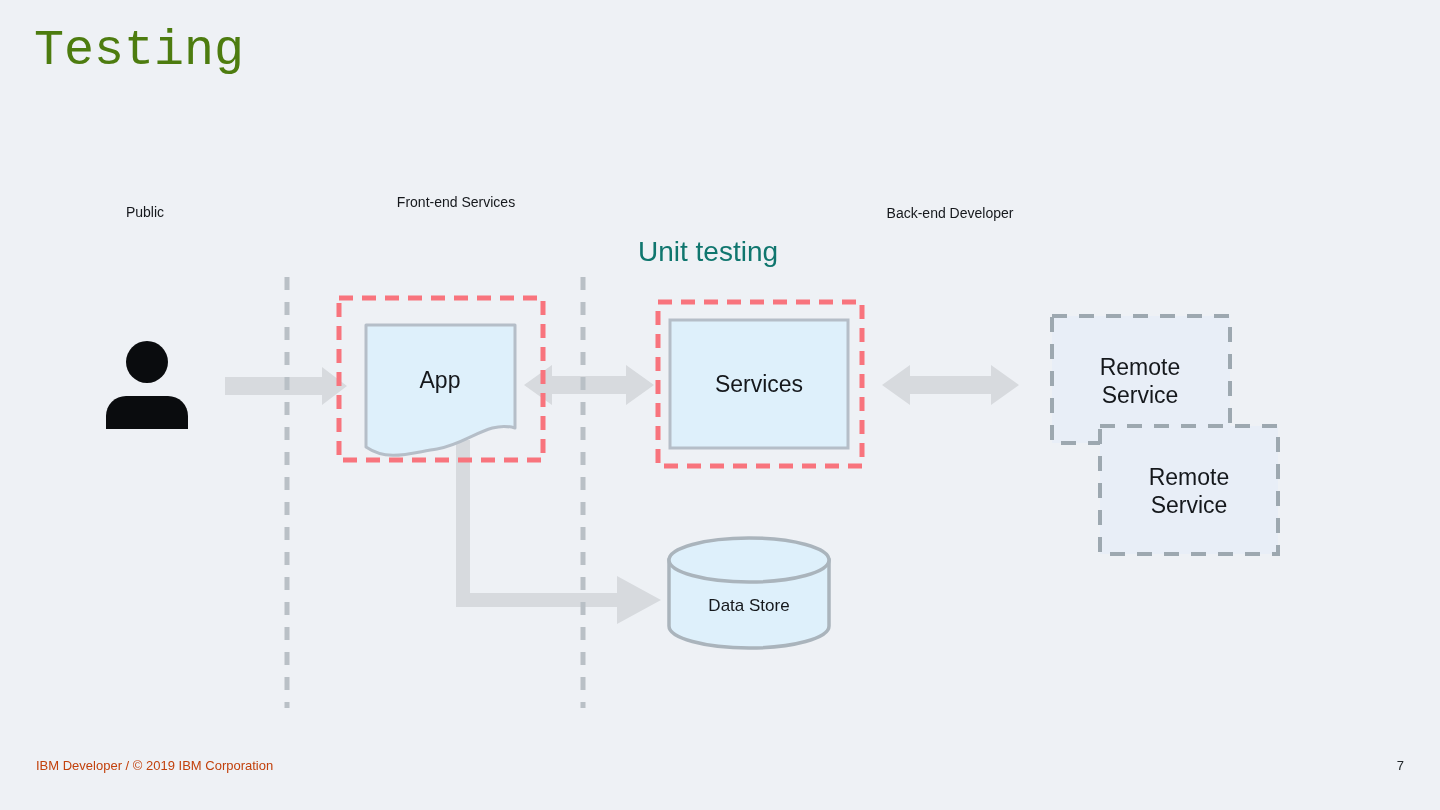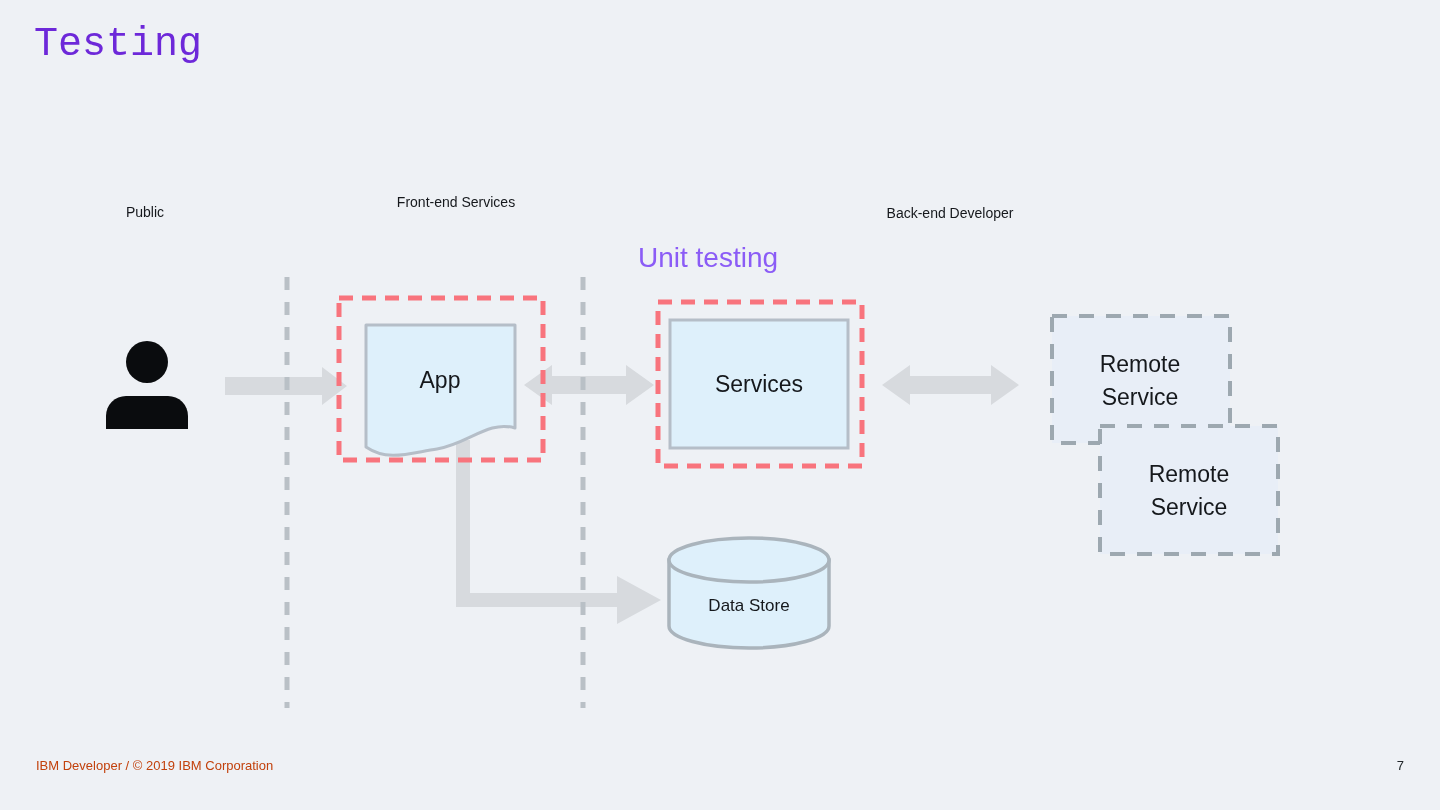--- a/index.html
+++ b/index.html
@@ -7,36 +7,36 @@
     position:relative;
     width:1440px;height:810px;
     background:#eef1f5;
     font-family:"Liberation Sans", sans-serif;
     color:#15181c;
     overflow:hidden;
   }
   .slide-title{
     position:absolute;left:34px;top:22px;margin:0;
     font-family:"Liberation Mono","DejaVu Sans Mono",monospace;
-    font-size:40px;font-weight:400;letter-spacing:0px;color:#6d28d9;
+    font-size:50px;font-weight:400;letter-spacing:0px;color:#4d7c0f;
   }
   svg.diagram{position:absolute;left:0;top:0;}
   .lane-label{
     position:absolute;transform:translate(-50%,-50%);
     font-size:14px;color:#15181c;white-space:nowrap;
   }
   .annotation-label{
-    position:absolute;left:638px;top:242px;
-    font-size:28px;color:#8b5cf6;white-space:nowrap;
+    position:absolute;left:638px;top:236px;
+    font-size:28px;color:#0f766e;white-space:nowrap;
   }
   .node-label{
     position:absolute;transform:translate(-50%,-50%);
     font-size:23px;color:#15181c;white-space:nowrap;text-align:center;
   }
-  .node-label.two-line{white-space:normal;width:120px;line-height:33px;}
+  .node-label.two-line{white-space:normal;width:120px;line-height:28px;}
   .node-label.small{font-size:17px;}
   .footer-text{
     position:absolute;left:36px;top:758px;
     font-size:13px;color:#c2410c;white-space:nowrap;
   }
   .page-number{
     position:absolute;right:36px;top:758px;
     font-size:13px;color:#21272a;
   }
 </style>

